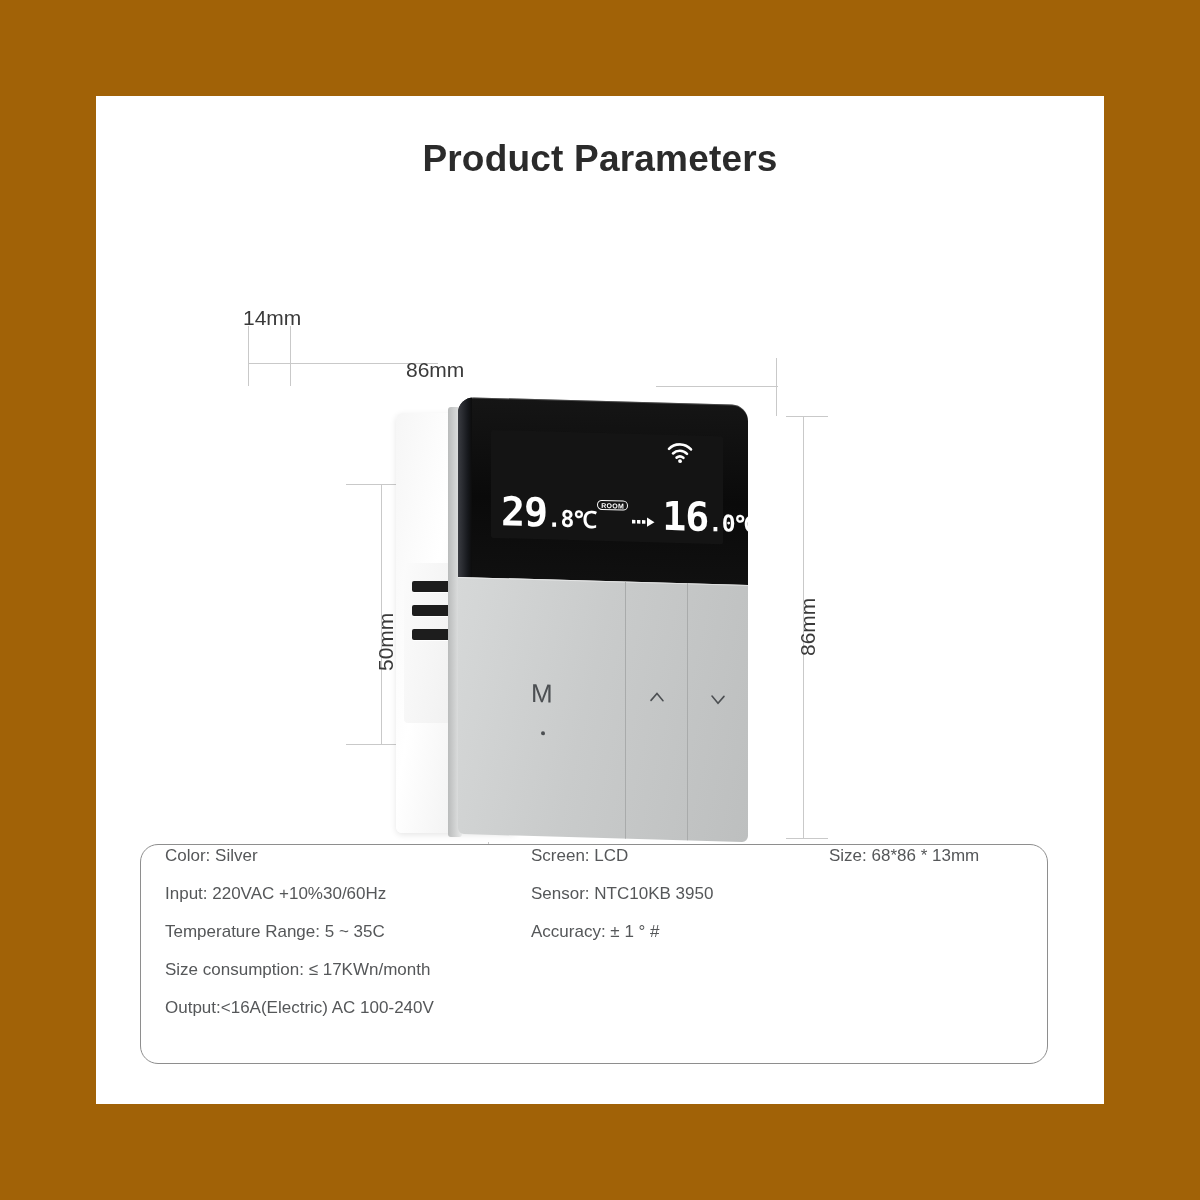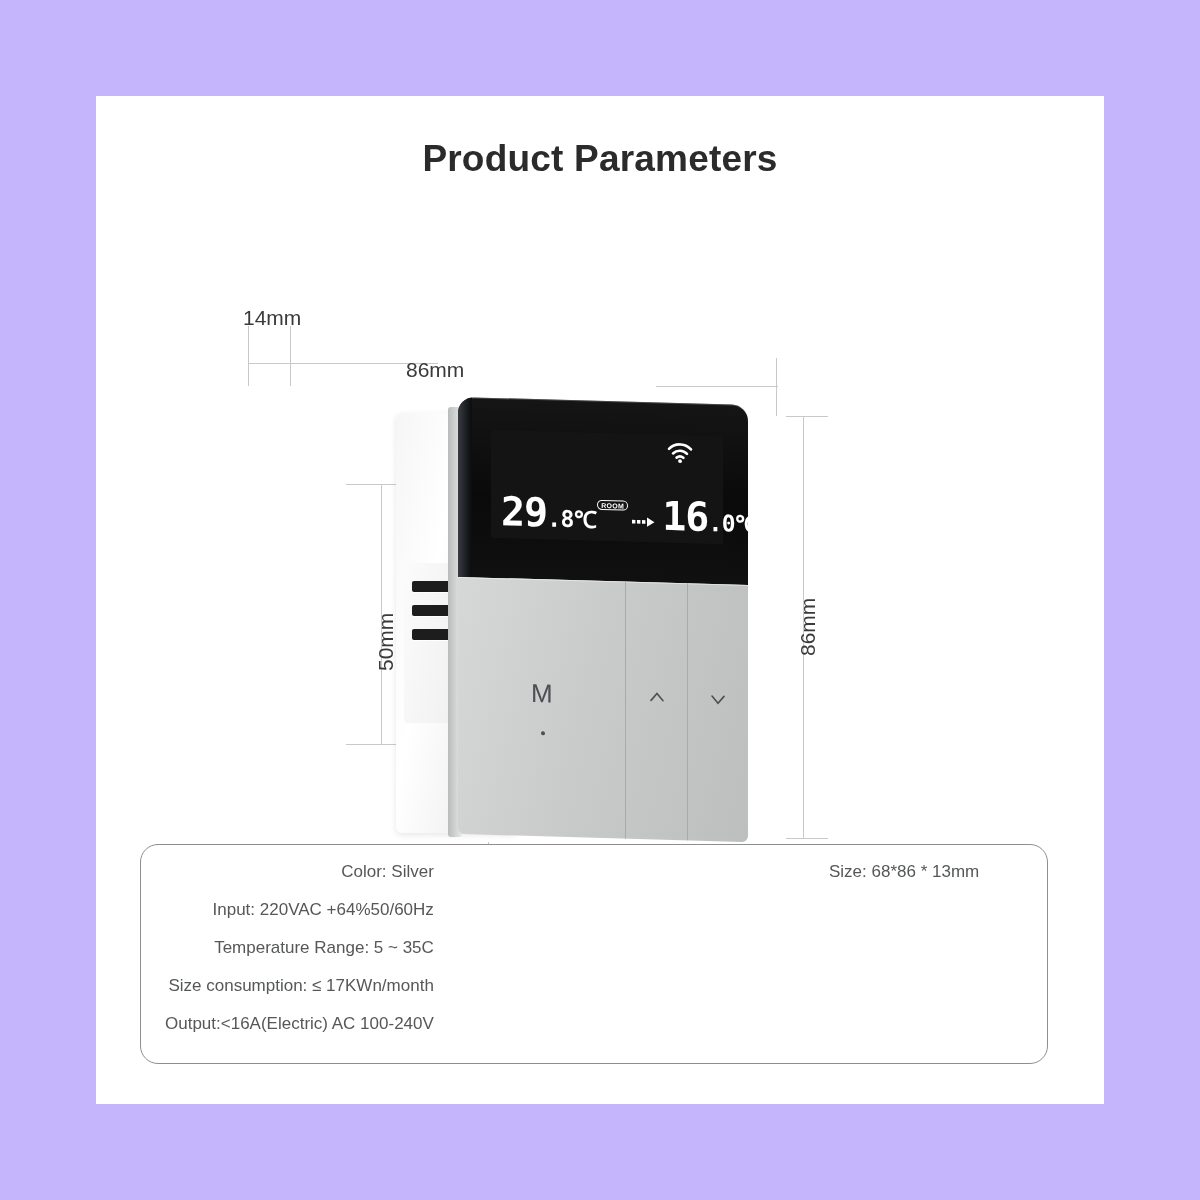--- a/index.html
+++ b/index.html
@@ -12,21 +12,21 @@
     height: 1200px;
     font-family: "Liberation Sans", sans-serif;
     overflow: hidden;
   }
 
   
   #page-frame {
     position: absolute;
     left: 0; top: 0;
     width: 1200px; height: 1200px;
-    background: #c4b5fd;
+    background: #a16207;
   }
   #sheet {
     position: absolute;
     left: 96px; top: 96px;
     width: 1008px; height: 1008px;
     background: #ffffff;
   }
 
   
   #title {
@@ -230,21 +230,21 @@
 
   
   #params {
     position: absolute;
     left: 44px; top: 748px;
     width: 906px; height: 218px;
     border: 1.5px solid #8e8e8e;
     border-radius: 18px;
     background: #ffffff;
   }
-  .pcol { position: absolute; top: 18px; text-align: right; }
+  .pcol { position: absolute; top: 2px; }
   #pcol-1 { left: 24px; }
   #pcol-2 { left: 390px; }
   #pcol-3 { left: 688px; }
   .prow {
     font-size: 17px;
     color: #555759;
     line-height: 1;
     margin-bottom: 21px;
     white-space: nowrap;
   }
@@ -364,26 +364,31 @@
 
           </div>
         </div>
       </div>
     </div>
 
     <div id="params">
 
       <div class="pcol" id="pcol-1">
         <div class="prow">Color: Silver</div>
-        <div class="prow">Input: 220VAC +64%50/60Hz</div>
+        <div class="prow">Input: 220VAC +10%30/60Hz</div>
         <div class="prow">Temperature Range: 5 ~ 35C</div>
         <div class="prow">Size consumption: ≤ 17KWn/month</div>
         <div class="prow">Output:&lt;16A(Electric) AC 100-240V</div>
       </div>
 
+      <div class="pcol" id="pcol-2">
+        <div class="prow">Screen: LCD</div>
+        <div class="prow">Sensor: NTC10KB 3950</div>
+        <div class="prow">Accuracy: ± 1 ° #</div>
+      </div>
 
       <div class="pcol" id="pcol-3">
         <div class="prow">Size: 68*86 * 13mm</div>
       </div>
 
     </div>
 
   </div>
 </div>
 

